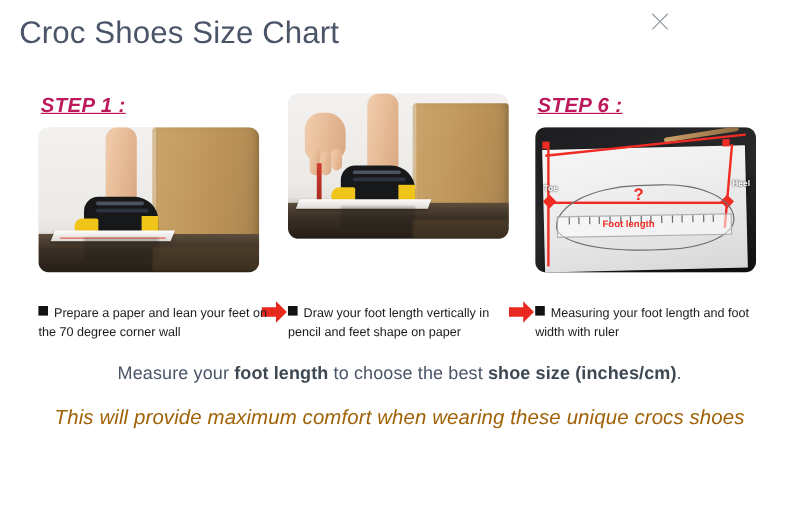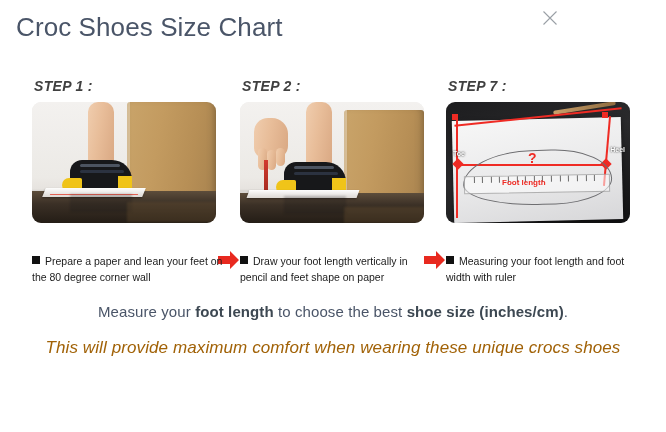--- a/index.html
+++ b/index.html
@@ -29,22 +29,22 @@
   
   .steps{position:absolute;left:0;top:78px;width:666px;height:215px;}
   .step{position:absolute;top:0;width:188px;}
   .step-1{left:32px;}
   .step-2{left:240px;}
   .step-3{left:446px;}
 
   .step-label{
     font-family:"Liberation Sans", sans-serif;
     font-style:italic;font-weight:bold;
-    font-size:14px;letter-spacing:.3px;color:#404040;
-    margin:0 0 8px 2px;white-space:nowrap;
+    font-size:17px;letter-spacing:.3px;color:#be185d;
+    margin:0 0 8px 2px;white-space:nowrap;text-decoration:underline;
   }
 
   .photo{
     position:relative;width:184px;height:121px;
     border-radius:9px;overflow:hidden;
     background:#efeeec;
   }
 
   
   .bg-wall{position:absolute;left:0;top:0;width:100%;height:100%;
@@ -148,21 +148,20 @@
       </div>
     </div>
 
     <div class="arrow arrow-1">
       <svg width="22" height="20" viewBox="0 0 22 20">
         <path d="M0 6 H12 V1 L21 10 L12 19 V14 H0 Z" fill="#e8291f"></path>
       </svg>
     </div>
 
     <div class="step step-2">
-      <div class="step-label">STEP 2 :</div>
       <div class="photo">
         <div class="bg-wall"></div>
         <div class="box" style="left:104px;top:8px;width:80px;height:100px;"></div>
         <div class="leg" style="left:66px;top:0;width:26px;height:66px;"></div>
 
         <div class="leg" style="left:14px;top:16px;width:34px;height:40px;border-radius:14px 16px 12px 10px;"></div>
         <div class="leg" style="left:18px;top:46px;width:9px;height:22px;border-radius:5px;"></div>
         <div class="leg" style="left:27px;top:48px;width:9px;height:20px;border-radius:5px;"></div>
         <div class="leg" style="left:36px;top:46px;width:9px;height:18px;border-radius:5px;"></div>
 
@@ -179,21 +178,21 @@
       </div>
     </div>
 
     <div class="arrow arrow-2">
       <svg width="22" height="20" viewBox="0 0 22 20">
         <path d="M0 6 H12 V1 L21 10 L12 19 V14 H0 Z" fill="#e8291f"></path>
       </svg>
     </div>
 
     <div class="step step-3">
-      <div class="step-label">STEP 7 :</div>
+      <div class="step-label">STEP 6 :</div>
       <div class="photo">
         <div class="p3-dark"></div>
         <div class="p3-pencil"></div>
         <div class="p3-sheet"></div>
 
         <div class="p3-red" style="left:8px;top:14px;width:168px;height:2px;transform:rotate(-6deg);"></div>
         <div class="p3-red" style="left:10px;top:18px;width:2px;height:98px;"></div>
         <div class="p3-red" style="left:160px;top:14px;width:2px;height:70px;transform:rotate(5deg);"></div>
         <div class="p3-red" style="left:12px;top:62px;width:150px;height:2px;"></div>
         <div class="p3-red" style="left:8px;top:58px;width:8px;height:8px;transform:rotate(45deg);"></div>
@@ -223,21 +222,21 @@
 
         <div class="p3-text" style="left:7px;top:48px;">Toe</div>
         <div class="p3-text" style="right:5px;top:44px;">Heel</div>
         <div class="p3-red-text" style="left:82px;top:48px;font-size:14px;">?</div>
         <div class="p3-red-text" style="left:56px;top:76px;font-size:8px;">Foot length</div>
       </div>
     </div>
   </div>
 
   <div class="caption cap-1">
-    <span class="bullet"></span><span>Prepare a paper and lean your feet on the 80 degree corner wall</span>
+    <span class="bullet"></span><span>Prepare a paper and lean your feet on the 70 degree corner wall</span>
   </div>
   <div class="caption cap-3">
     <span class="bullet"></span><span>Measuring your foot length and foot width with ruler</span>
   </div>
   <div class="caption cap-2">
     <span class="bullet"></span><span>Draw your foot length vertically in pencil and feet shape on paper</span>
   </div>
 
   <div class="footer">
     <div class="lead"><span>Measure your </span><b>foot length</b><span> to choose the best </span><b>shoe size (inches/cm)</b><span>.</span></div>

